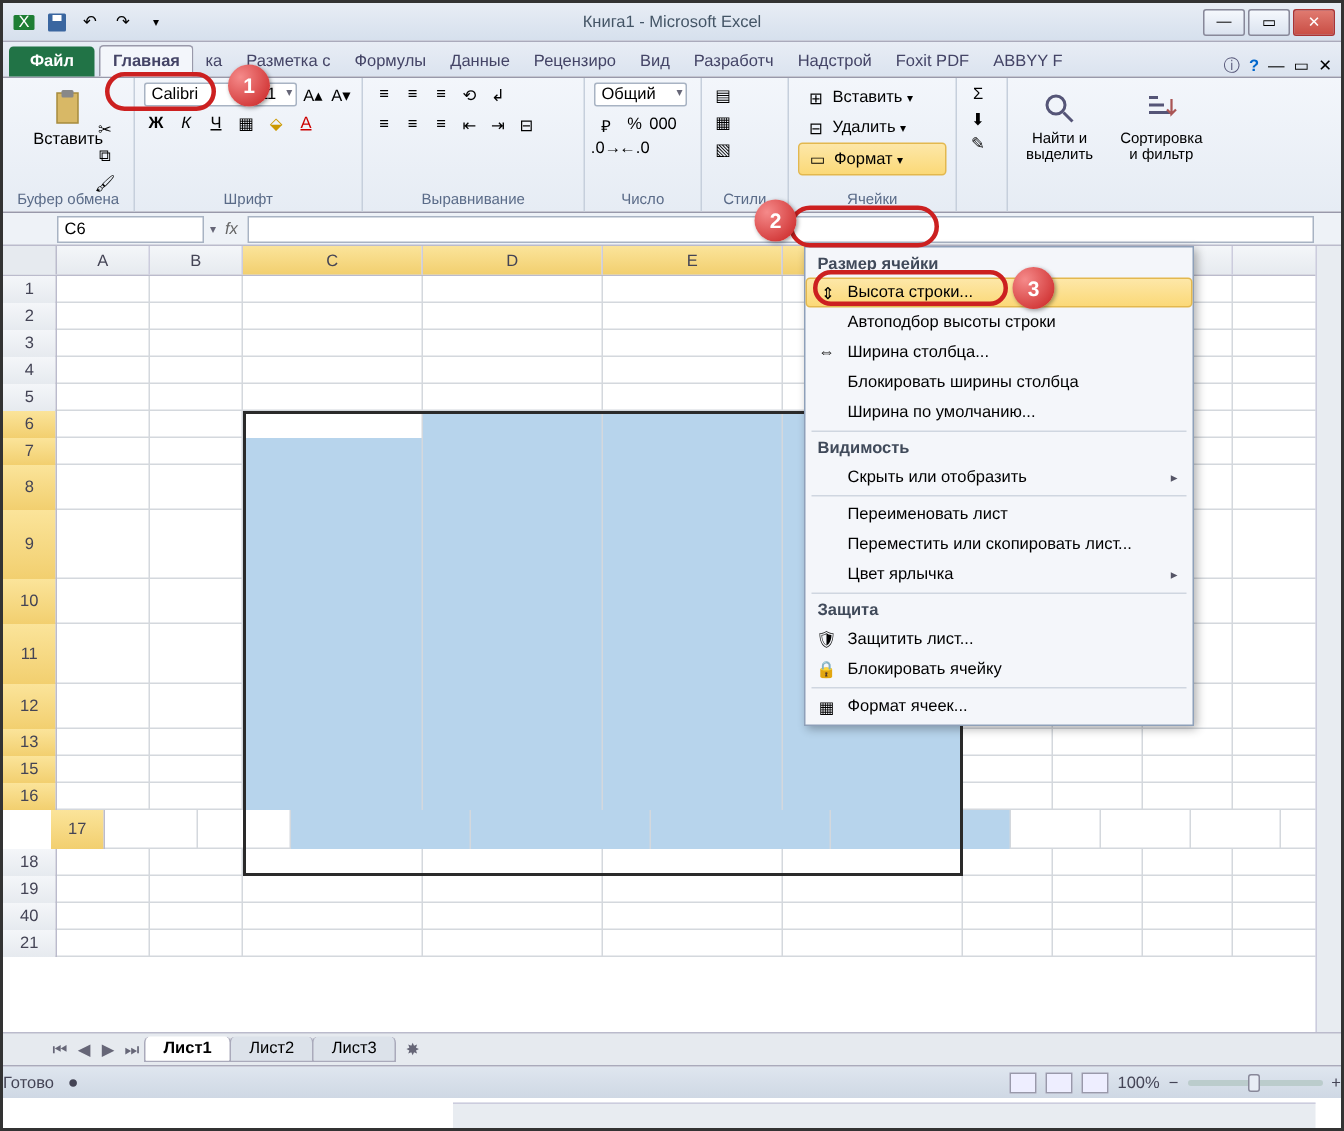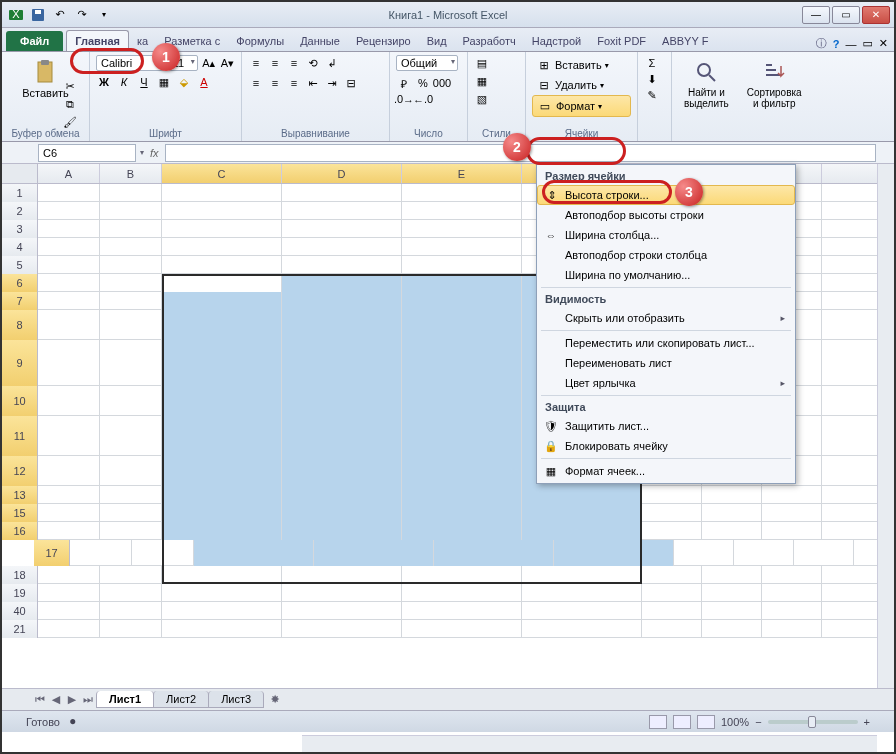--- a/index.html
+++ b/index.html
@@ -74,21 +74,21 @@
 
 
 .sheettabs { height: 22px; background: #e6eaef; display: flex; align-items: center; border-top: 1px solid #bbc; padding-left: 30px; gap: 0; }
 .nav-arrow { width: 16px; height: 16px; display: flex; align-items: center; justify-content: center; color: #667; cursor: pointer; }
 .stab { background: #fff; border: 1px solid #aab; border-bottom: none; padding: 2px 12px; margin-right: -1px; border-radius: 0 0 4px 4px; cursor: pointer; transform: scaleY(-1); }
 .stab span { display: inline-block; transform: scaleY(-1); }
 .stab.active { background: #fff; font-weight: bold; }
 .stab.inactive { background: #dce2ea; }
 
 
-.status { height: 22px; background: linear-gradient(#dfe6ef,#cfd8e4); display: flex; align-items: center; padding: 0 24px; border-top: 1px solid #aab; color: #445; }
+.status { height: 22px; background: linear-gradient(#dfe6ef,#cfd8e4); display: flex; align-items: center; padding: 0 0; border-top: 1px solid #aab; color: #445; }
 .status-right { margin-left: auto; display: flex; align-items: center; gap: 6px; }
 .viewbtn { width: 18px; height: 14px; border: 1px solid #99a; background: #eef; cursor: pointer; }
 .zoom-slider { width: 90px; height: 4px; background: #bcc; position: relative; border-radius: 2px; }
 .zoom-thumb { position: absolute; left: 45%; top: -4px; width: 8px; height: 12px; background: #e8edf5; border: 1px solid #889; border-radius: 2px; }
 
 
 .vscroll { position: absolute; right: 0; top: 0; bottom: 0; width: 17px; background: #e8ecf1; border-left: 1px solid #ccd; }
 .hscroll { position: absolute; left: 300px; right: 17px; bottom: 0; height: 17px; background: #e8ecf1; border-top: 1px solid #ccd; }
 </style>
 </head>
@@ -559,37 +559,37 @@
     <span>Высота строки...</span>
   </div>
   <div class="dd-item">
       <span>Автоподбор высоты строки</span>
     </div>
   <div class="dd-item">
     <span class="dd-ico">⇔</span>
     <span>Ширина столбца...</span>
   </div>
   <div class="dd-item">
-      <span>Автоподбор строки столбца</span>
+      <span>Блокировать ширины столбца</span>
     </div>
   <div class="dd-item">
       <span>Ширина по умолчанию...</span>
     </div>
   <div class="dd-sep"></div>
   <div class="dd-section">Видимость</div>
   <div class="dd-item">
       <span>Скрыть или отобразить</span>
       <span class="dd-arrow">▸</span>
     </div>
   <div class="dd-sep"></div>
   <div class="dd-item">
+      <span>Переименовать лист</span>
+    </div>
+  <div class="dd-item">
       <span>Переместить или скопировать лист...</span>
-    </div>
-  <div class="dd-item">
-      <span>Переименовать лист</span>
     </div>
   <div class="dd-item">
       <span>Цвет ярлычка</span>
       <span class="dd-arrow">▸</span>
     </div>
   <div class="dd-sep"></div>
   <div class="dd-section">Защита</div>
   <div class="dd-item">
     <span class="dd-ico">🛡</span>
     <span>Защитить лист...</span>

